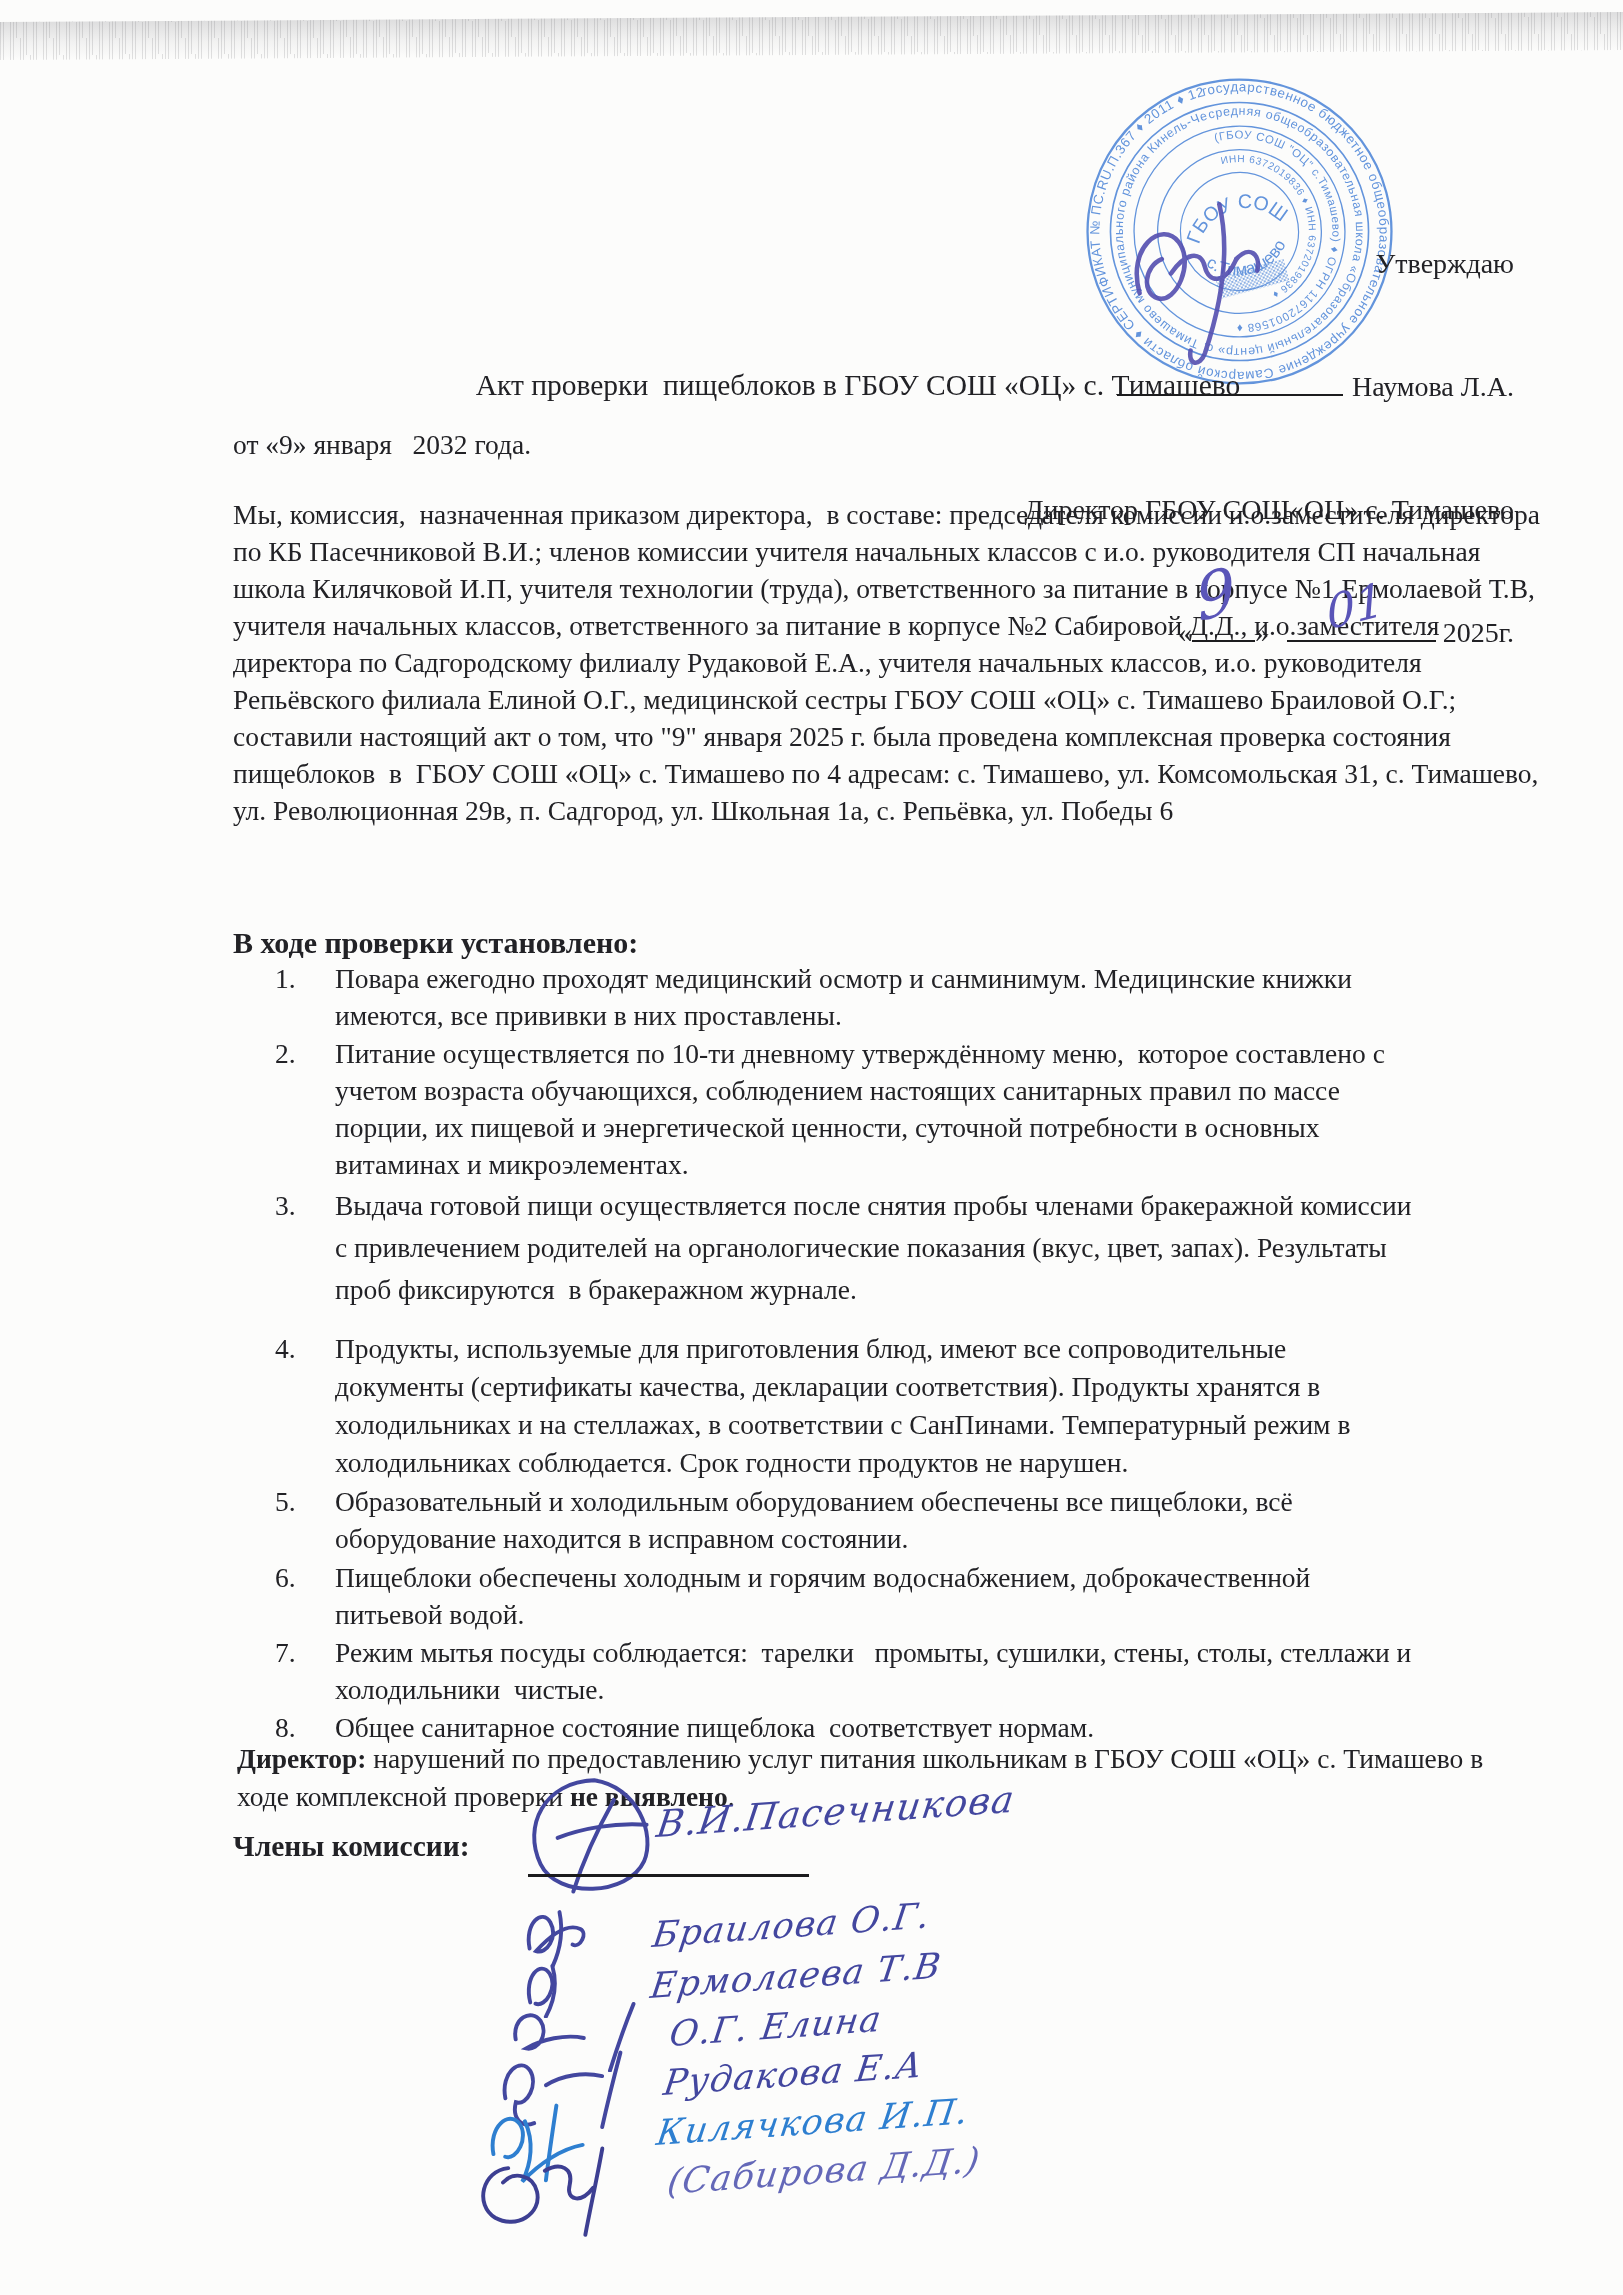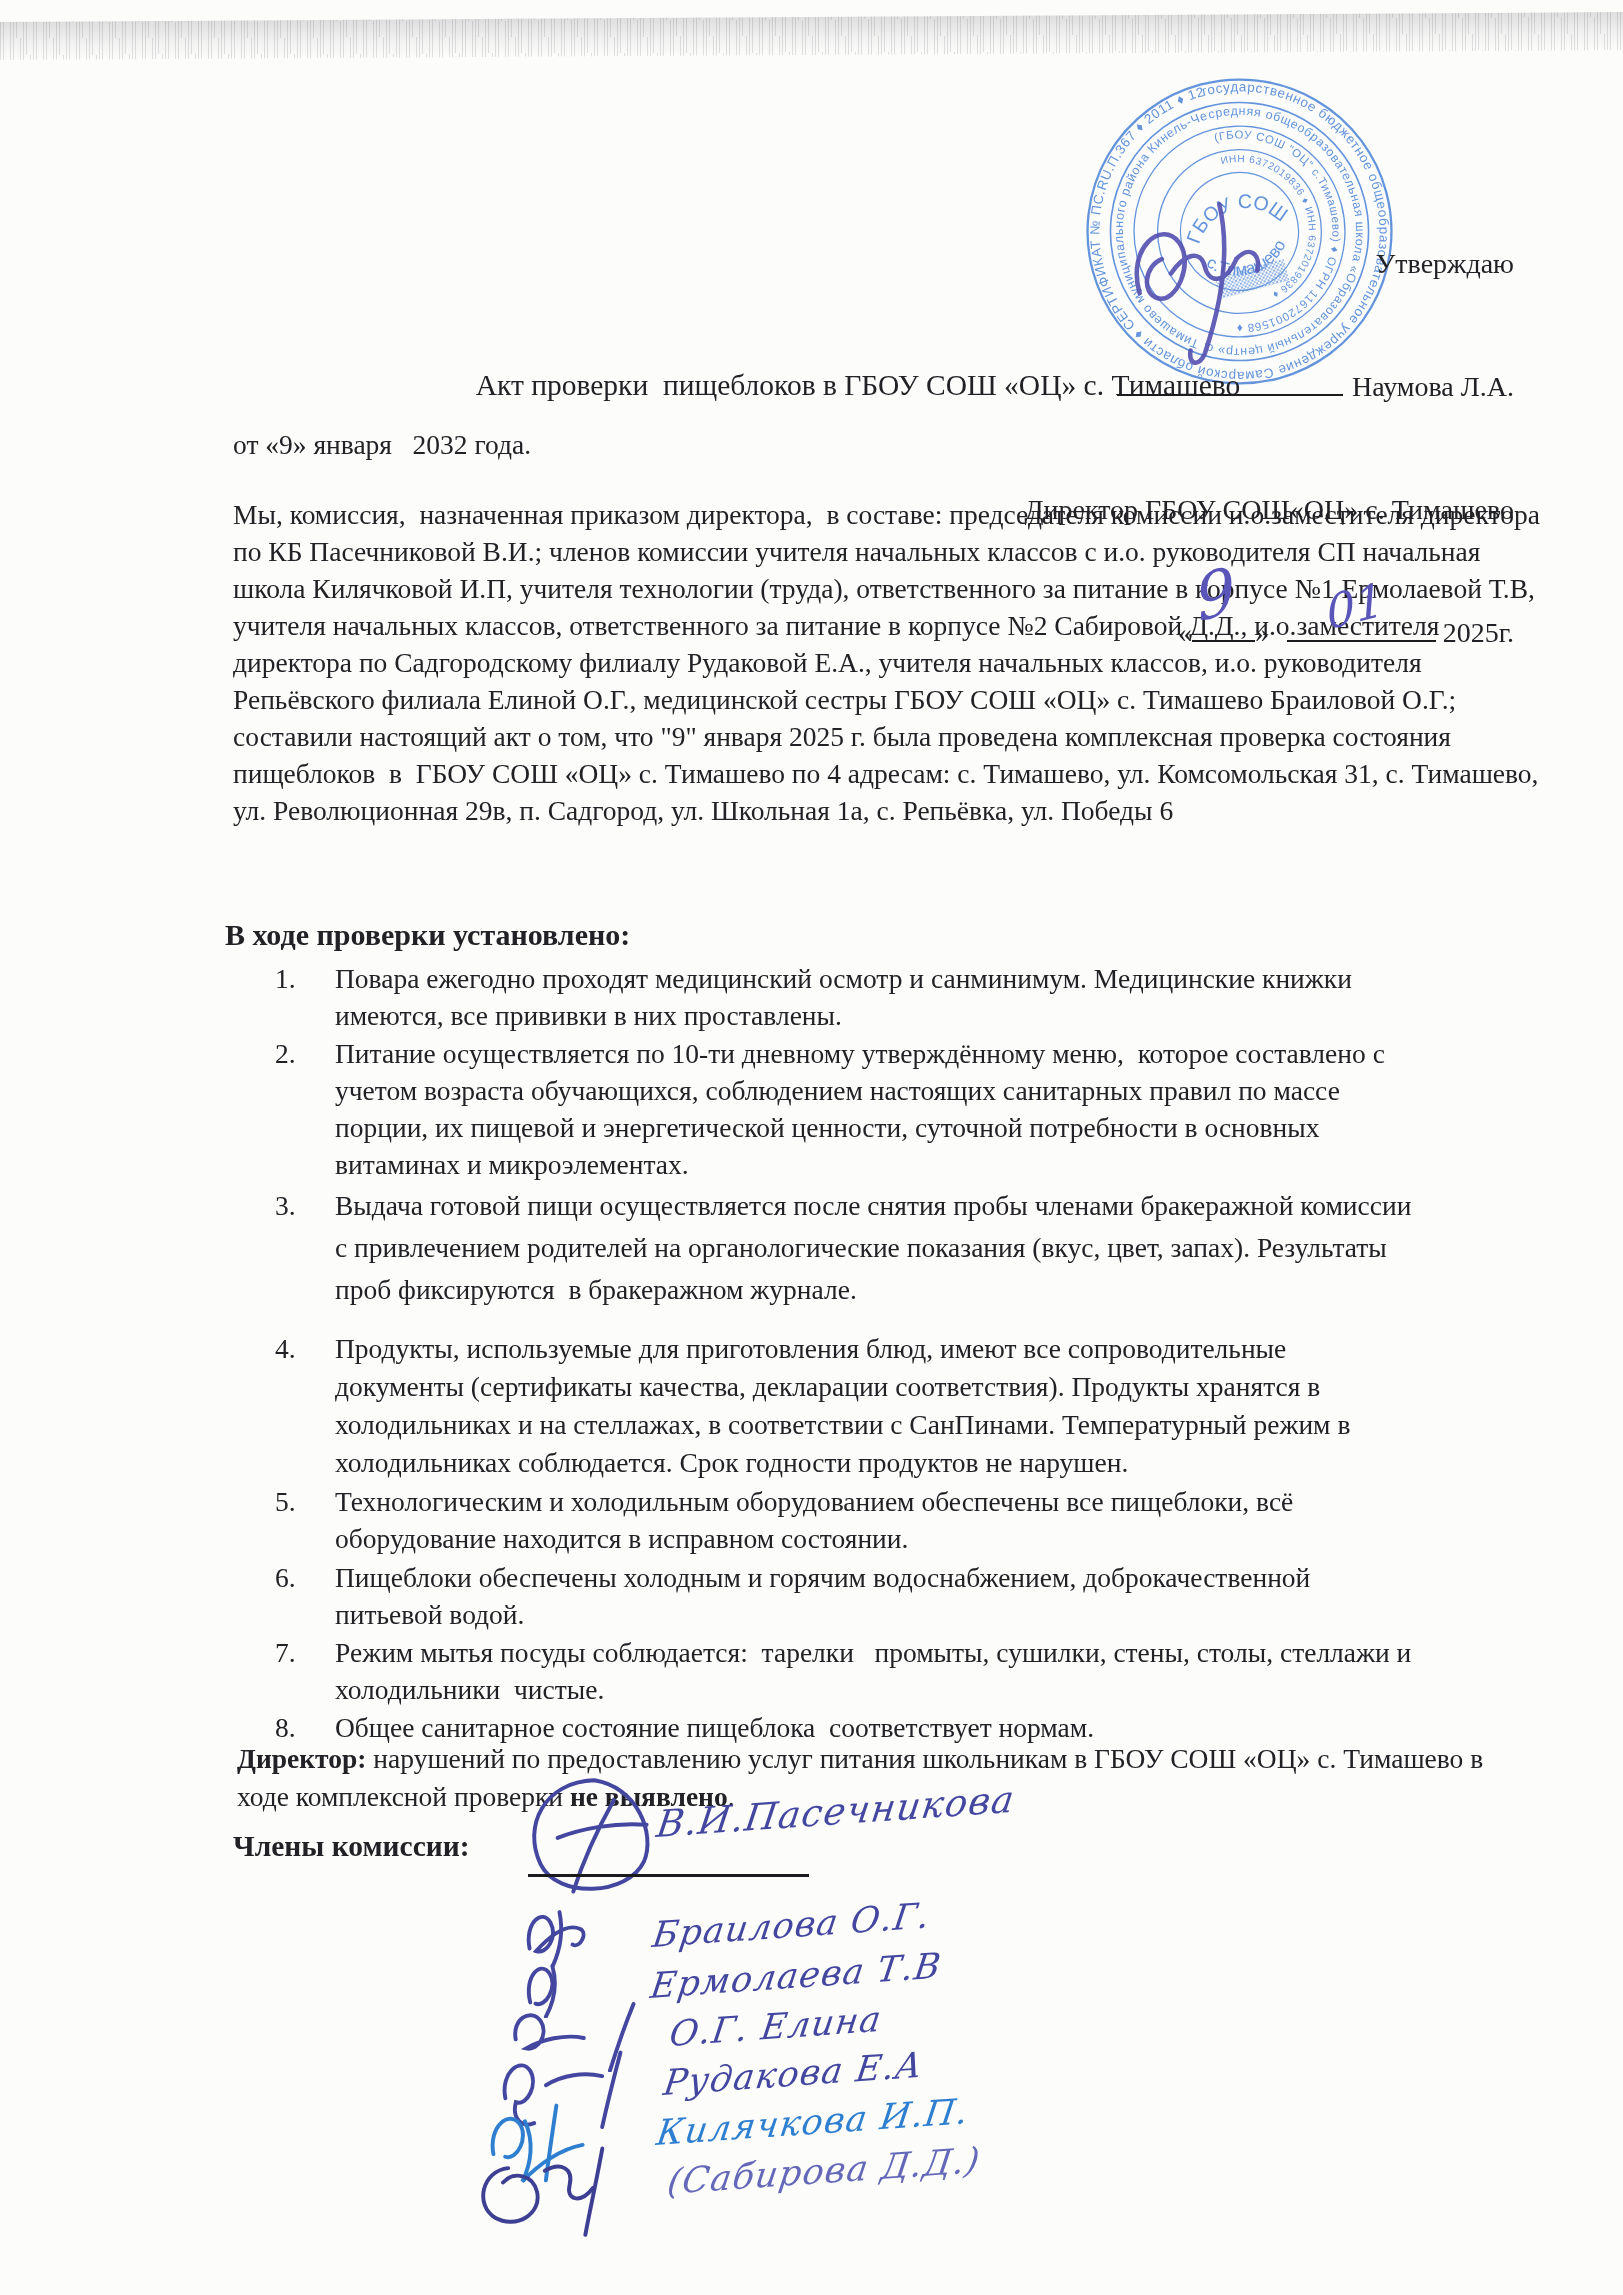--- a/index.html
+++ b/index.html
@@ -45,21 +45,21 @@
   .title{
     position:absolute;left:92px;right:0;top:361px;margin:8px;
     text-align:center;font-size:29.5px;font-weight:normal;white-space:pre;z-index:3;
   }
   .date-line{position:absolute;left:233px;top:429px;font-size:27.5px;white-space:pre;}
   .intro{
     position:absolute;left:233px;top:496px;width:1308px;margin:0;
     font-size:27.5px;line-height:37px;white-space:pre-wrap;
   }
   .findings-heading{
-    position:absolute;left:225px;top:918px;margin:0;
+    position:absolute;left:225px;top:918px;margin:8px;
     font-size:30px;font-weight:bold;
   }
   .findings{position:absolute;left:275px;top:960px;width:1139px;margin:0;padding:0;list-style:none;}
   .finding{position:relative;padding-left:60px;font-size:27.5px;line-height:37px;margin-bottom:1.3px;white-space:pre-wrap;}
   .finding .num{position:absolute;left:0;top:0;}
   .finding.sp3{line-height:42px;margin-bottom:19.6px;}
   .finding.sp4{line-height:38px;}
   .decision{
     position:absolute;left:237px;top:1740px;width:1299px;margin:0;
     font-size:27.5px;line-height:38px;white-space:pre-wrap;
@@ -152,21 +152,21 @@
   <div class="date-line">от «9» января   2032 года.</div>
   <p class="intro">Мы, комиссия,  назначенная приказом директора,  в составе: председателя комиссии и.о.заместителя директора по КБ Пасечниковой В.И.; членов комиссии учителя начальных классов с и.о. руководителя СП начальная школа Килячковой И.П, учителя технологии (труда), ответственного за питание в корпусе №1 Ермолаевой Т.В, учителя начальных классов, ответственного за питание в корпусе №2 Сабировой Д.Д., и.о.заместителя директора по Садгородскому филиалу Рудаковой Е.А., учителя начальных классов, и.о. руководителя Репьёвского филиала Елиной О.Г., медицинской сестры ГБОУ СОШ «ОЦ» с. Тимашево Браиловой О.Г.;  составили настоящий акт о том, что "9" января 2025 г. была проведена комплексная проверка состояния пищеблоков  в  ГБОУ СОШ «ОЦ» с. Тимашево по 4 адресам: с. Тимашево, ул. Комсомольская 31, с. Тимашево, ул. Революционная 29в, п. Садгород, ул. Школьная 1а, с. Репьёвка, ул. Победы 6</p>
 
   <h2 class="findings-heading">В ходе проверки установлено:</h2>
 
   <ol class="findings">
     <li class="finding"><span class="num">1.</span><span class="txt">Повара ежегодно проходят медицинский осмотр и санминимум. Медицинские книжки имеются, все прививки в них проставлены.</span></li>
     <li class="finding"><span class="num">2.</span><span class="txt">Питание осуществляется по 10-ти дневному утверждённому меню,  которое составлено с учетом возраста обучающихся, соблюдением настоящих санитарных правил по массе порции, их пищевой и энергетической ценности, суточной потребности в основных витаминах и микроэлементах.</span></li>
     <li class="finding sp3"><span class="num">3.</span><span class="txt">Выдача готовой пищи осуществляется после снятия пробы членами бракеражной комиссии с привлечением родителей на органологические показания (вкус, цвет, запах). Результаты проб фиксируются  в бракеражном журнале.</span></li>
     <li class="finding sp4"><span class="num">4.</span><span class="txt">Продукты, используемые для приготовления блюд, имеют все сопроводительные документы (сертификаты качества, декларации соответствия). Продукты хранятся в холодильниках и на стеллажах, в соответствии с СанПинами. Температурный режим в холодильниках соблюдается. Срок годности продуктов не нарушен.</span></li>
-    <li class="finding"><span class="num">5.</span><span class="txt">Технологическим и холодильным оборудованием обеспечены все пищеблоки, всё оборудование находится в исправном состоянии.</span></li>
+    <li class="finding"><span class="num">5.</span><span class="txt">Образовательный и холодильным оборудованием обеспечены все пищеблоки, всё оборудование находится в исправном состоянии.</span></li>
     <li class="finding"><span class="num">6.</span><span class="txt">Пищеблоки обеспечены холодным и горячим водоснабжением, доброкачественной питьевой водой.</span></li>
     <li class="finding"><span class="num">7.</span><span class="txt">Режим мытья посуды соблюдается:  тарелки   промыты, сушилки, стены, столы, стеллажи и холодильники  чистые.</span></li>
     <li class="finding"><span class="num">8.</span><span class="txt">Общее санитарное состояние пищеблока  соответствует нормам.</span></li>
   </ol>
 
   <p class="decision"><b>Директор:</b><span> нарушений по предоставлению услуг питания школьникам в ГБОУ СОШ «ОЦ» с. Тимашево в ходе комплексной проверки </span><b>не выявлено</b><span>.</span></p>
 
   <div class="committee-label">Члены комиссии:</div>
 
   <div class="sig-row" style="left:517px;top:1775px;">

